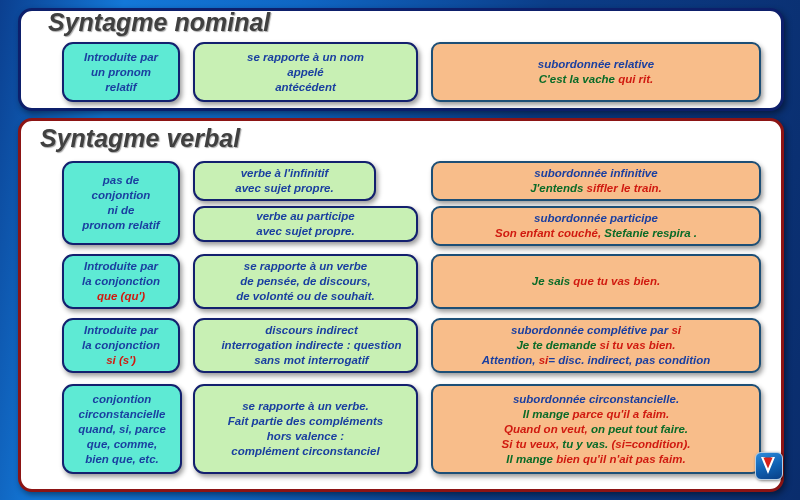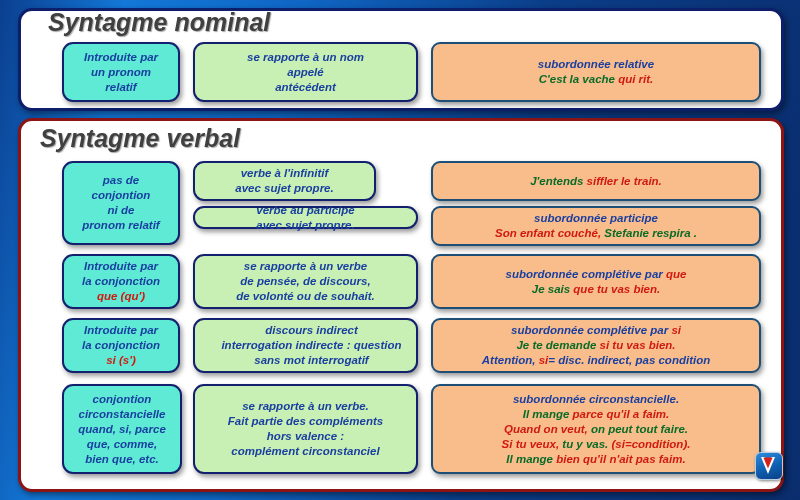--- a/index.html
+++ b/index.html
@@ -113,21 +113,21 @@
   .n-right  { left: 431px; top: 42px;  width: 330px; height: 60px; }
 
   
   .v-l1 { left: 62px;  top: 161px; width: 118px; height: 84px; }
   .v-l2 { left: 62px;  top: 254px; width: 118px; height: 55px; }
   .v-l3 { left: 62px;  top: 318px; width: 118px; height: 55px; }
   .v-l4 { left: 62px;  top: 384px; width: 120px; height: 90px; }
 
   
   .v-m1 { left: 193px; top: 161px; width: 183px; height: 40px; }
-  .v-m2 { left: 193px; top: 206px; width: 225px; height: 23px; }
+  .v-m2 { left: 193px; top: 206px; width: 225px; height: 36px; }
   .v-m3 { left: 193px; top: 254px; width: 225px; height: 55px; }
   .v-m4 { left: 193px; top: 318px; width: 225px; height: 55px; padding-left: 12px; }
   .v-m5 { left: 193px; top: 384px; width: 225px; height: 90px; }
 
   
   .v-r1 { left: 431px; top: 161px; width: 330px; height: 40px; }
   .v-r2 { left: 431px; top: 206px; width: 330px; height: 40px; }
   .v-r3 { left: 431px; top: 254px; width: 330px; height: 55px; }
   .v-r4 { left: 431px; top: 318px; width: 330px; height: 55px; }
   .v-r5 { left: 431px; top: 384px; width: 330px; height: 90px; }
@@ -185,39 +185,39 @@
   <div class="box green v-m1">
     <span class="line">verbe à l'infinitif</span>
     <span class="line">avec sujet propre.</span>
   </div>
   <div class="box green v-m2">
     <span class="line">verbe au participe</span>
     <span class="line">avec sujet propre.</span>
   </div>
 
   <div class="box orange v-r1">
+      <span class="line"><span class="t-blue">subordonnée infinitive</span></span>
       <span class="line"><span class="t-green">J'entends </span><span class="t-red">siffler le train.</span></span>
     </div>
   <div class="box orange v-r2">
       <span class="line"><span class="t-blue">subordonnée participe</span></span>
       <span class="line"><span class="t-red">Son enfant couché, </span><span class="t-green">Stefanie respira .</span></span>
     </div>
 
   <div class="box cream v-l2">
       <span class="line"><span class="t-blue">Introduite par</span></span>
       <span class="line"><span class="t-blue">la conjonction</span></span>
       <span class="line"><span class="t-red">que (qu')</span></span>
     </div>
   <div class="box green v-m3">
     <span class="line">se rapporte à un verbe</span>
     <span class="line">de pensée, de discours,</span>
     <span class="line">de volonté ou de souhait.</span>
   </div>
   <div class="box orange v-r3">
-      <span class="line"><span class="t-blue">subordonnée complétive par </span><span class="t-red">que</span></span>
       <span class="line"><span class="t-green">Je sais </span><span class="t-red">que tu vas bien.</span></span>
     </div>
 
   <div class="box cream v-l3">
       <span class="line"><span class="t-blue">Introduite par</span></span>
       <span class="line"><span class="t-blue">la conjonction</span></span>
       <span class="line"><span class="t-red">si (s')</span></span>
     </div>
   <div class="box green v-m4">
     <span class="line">discours indirect</span>

